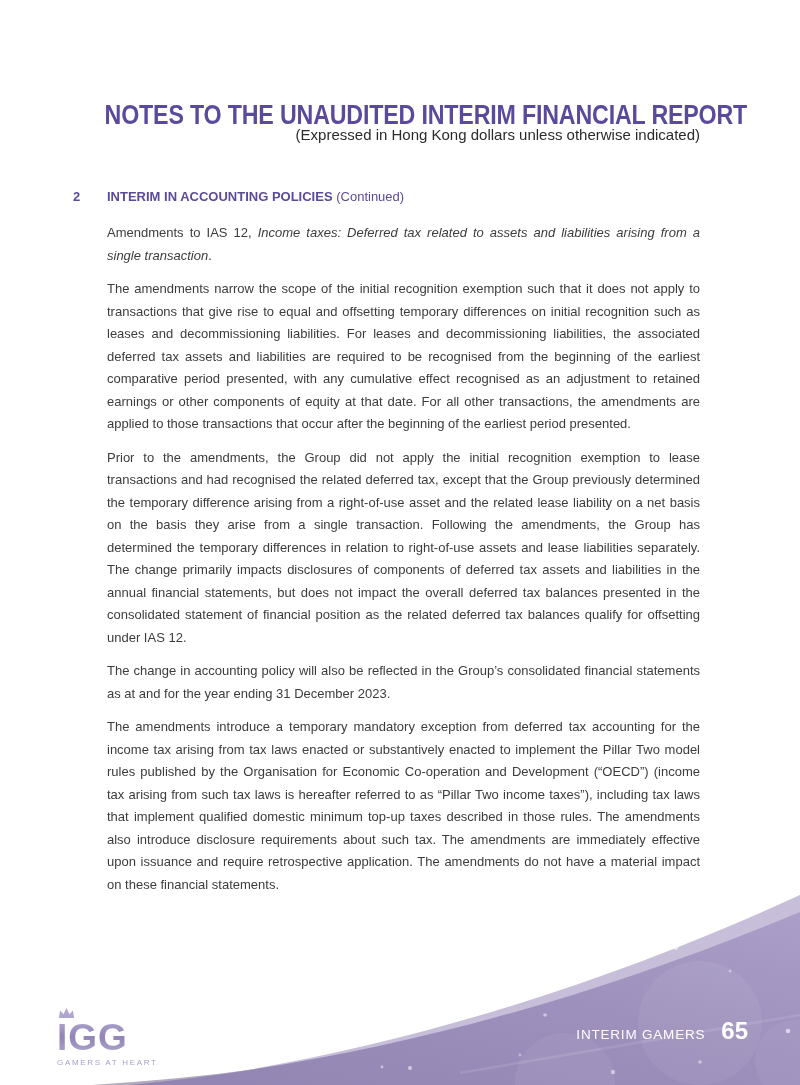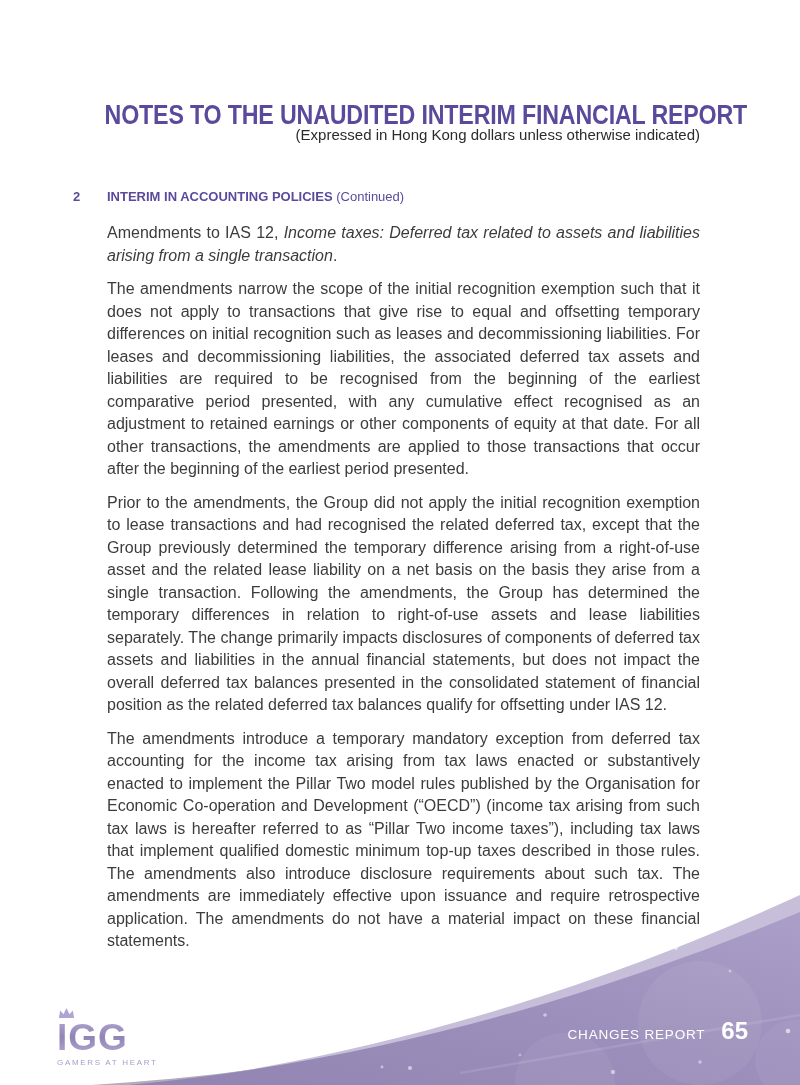--- a/index.html
+++ b/index.html
@@ -58,21 +58,21 @@
   .section-title { font-weight: bold; }
   .section-continued { font-weight: normal; }
 
   
   .content {
     position: absolute;
     top: 222px;
     left: 107px;
     width: 593px;
     color: #3c3c3c;
-    font-size: 16px;
+    font-size: 13px;
     line-height: 22.5px;
     text-align: justify;
   }
   .content p { margin: 0 0 11px 0; }
   .content p:last-child { margin-bottom: 0; }
   .seg-italic { font-style: italic; }
 
   
   .footer-wave {
     position: absolute;
@@ -160,20 +160,21 @@
     <div class="section-title-wrap">
       <span class="section-title">INTERIM IN ACCOUNTING POLICIES</span>
       <span class="section-continued">(Continued)</span>
     </div>
   </div>
 
   <div class="content">
     <p><span>Amendments to IAS 12, </span><span class="seg-italic">Income taxes: Deferred tax related to assets and liabilities arising from a single transaction</span><span>.</span></p>
     <p><span>The amendments narrow the scope of the initial recognition exemption such that it does not apply to transactions that give rise to equal and offsetting temporary differences on initial recognition such as leases and decommissioning liabilities. For leases and decommissioning liabilities, the associated deferred tax assets and liabilities are required to be recognised from the beginning of the earliest comparative period presented, with any cumulative effect recognised as an adjustment to retained earnings or other components of equity at that date. For all other transactions, the amendments are applied to those transactions that occur after the beginning of the earliest period presented.</span><span class="seg-italic"></span><span></span></p>
     <p><span>Prior to the amendments, the Group did not apply the initial recognition exemption to lease transactions and had recognised the related deferred tax, except that the Group previously determined the temporary difference arising from a right-of-use asset and the related lease liability on a net basis on the basis they arise from a single transaction. Following the amendments, the Group has determined the temporary differences in relation to right-of-use assets and lease liabilities separately. The change primarily impacts disclosures of components of deferred tax assets and liabilities in the annual financial statements, but does not impact the overall deferred tax balances presented in the consolidated statement of financial position as the related deferred tax balances qualify for offsetting under IAS 12.</span><span class="seg-italic"></span><span></span></p>
+    <p><span>The change in accounting policy will also be reflected in the Group’s consolidated financial statements as at and for the year ending 31 December 2023.</span><span class="seg-italic"></span><span></span></p>
     <p><span>The amendments introduce a temporary mandatory exception from deferred tax accounting for the income tax arising from tax laws enacted or substantively enacted to implement the Pillar Two model rules published by the Organisation for Economic Co-operation and Development (“OECD”) (income tax arising from such tax laws is hereafter referred to as “Pillar Two income taxes”), including tax laws that implement qualified domestic minimum top-up taxes described in those rules. The amendments also introduce disclosure requirements about such tax. The amendments are immediately effective upon issuance and require retrospective application. The amendments do not have a material impact on these financial statements.</span><span class="seg-italic"></span><span></span></p>
   </div>
 
   <svg class="footer-wave" viewBox="0 0 800 210" preserveAspectRatio="none" xmlns="http://www.w3.org/2000/svg">
     <defs>
       <linearGradient id="waveGrad" x1="0%" y1="100%" x2="100%" y2="0%">
         <stop offset="0%" stop-color="#9184b2"></stop>
         <stop offset="55%" stop-color="#9d90bc"></stop>
         <stop offset="100%" stop-color="#ab9fc9"></stop>
       </linearGradient>
@@ -210,17 +211,17 @@
   <div class="logo">
     <div class="logo-word">
       <svg class="crown-icon" viewBox="0 0 20 12" xmlns="http://www.w3.org/2000/svg">
         <path d="M1 12 L2.5 3 L6.5 7.5 L10 0 L13.5 7.5 L17.5 3 L19 12 Z" fill="#b0a5d1"></path>
       </svg><span>I</span><span>GG</span>
     </div>
     <div class="logo-tagline">GAMERS AT HEART</div>
   </div>
 
   <div class="footer-meta">
-    <span class="interim-label">CHANGES REPORT</span>
+    <span class="interim-label">INTERIM GAMERS</span>
     <span class="page-number">65</span>
   </div>
 
 </div>
 
 </body></html>

